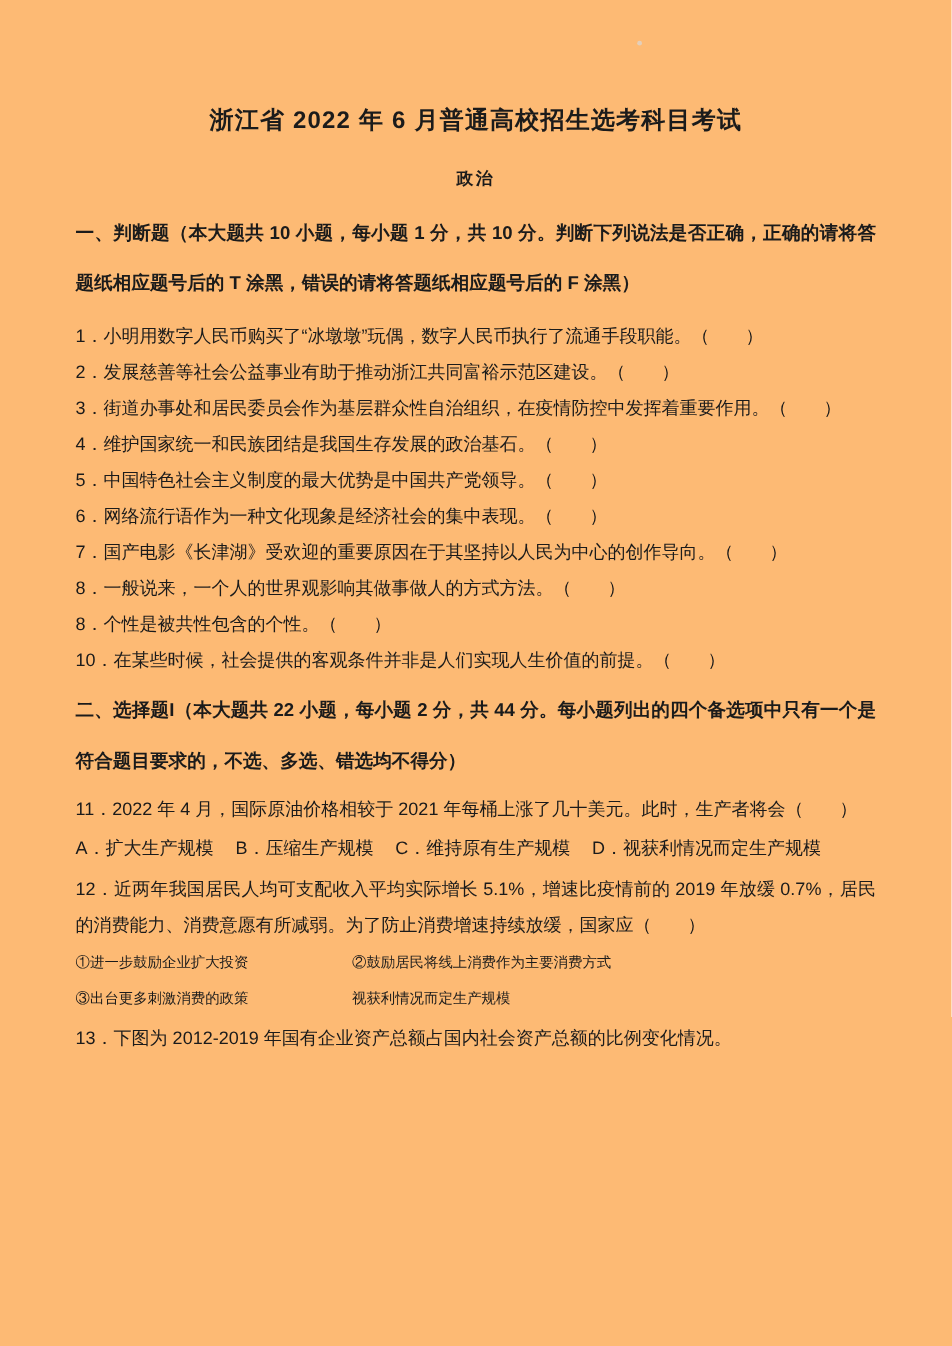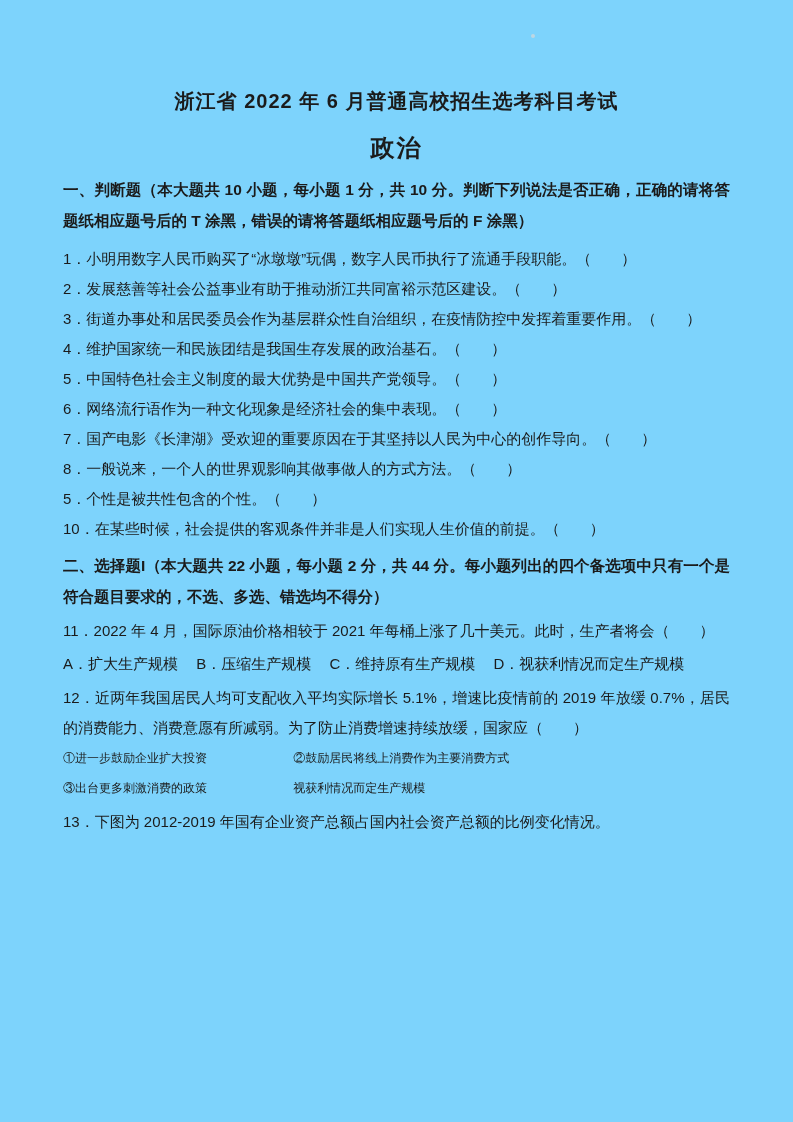--- a/index.html
+++ b/index.html
@@ -11,21 +11,21 @@
     width: 793px;
     height: 1122px;
     position: relative;
     font-family: "Liberation Sans", sans-serif;
     color: #1b1b1b;
     overflow: hidden;
   }
   .page {
     position: absolute;
     inset: 0;
-    background: #7dd3fc;
+    background: #fdba74;
   }
   .content {
     padding: 0 63px;
   }
   .stray-dot {
     position: absolute;
     left: 531px;
     top: 34px;
     width: 4px;
     height: 4px;
@@ -35,31 +35,31 @@
   }
   .title {
     font-size: 20px;
     font-weight: bold;
     text-align: center;
     margin: 88px 0 0 0;
     line-height: 26px;
     letter-spacing: 1px;
   }
   .subject {
-    font-size: 24px;
+    font-size: 14px;
     font-weight: bold;
     text-align: center;
     margin: 21px 0 0 0;
     line-height: 26px;
     letter-spacing: 2px;
   }
   .sec-heading {
     font-size: 15.5px;
     font-weight: bold;
-    line-height: 31px;
+    line-height: 42px;
     margin: 13px 0 0 0;
     text-align: justify;
   }
   .sec-heading.second {
     margin-top: 6px;
   }
   .qlist {
     margin-top: 8px;
   }
   .q {
@@ -115,21 +115,21 @@
 
     <div class="qlist">
       <p class="q">1．小明用数字人民币购买了“冰墩墩”玩偶，数字人民币执行了流通手段职能。（　　）</p>
       <p class="q">2．发展慈善等社会公益事业有助于推动浙江共同富裕示范区建设。（　　）</p>
       <p class="q">3．街道办事处和居民委员会作为基层群众性自治组织，在疫情防控中发挥着重要作用。（　　）</p>
       <p class="q">4．维护国家统一和民族团结是我国生存发展的政治基石。（　　）</p>
       <p class="q">5．中国特色社会主义制度的最大优势是中国共产党领导。（　　）</p>
       <p class="q">6．网络流行语作为一种文化现象是经济社会的集中表现。（　　）</p>
       <p class="q">7．国产电影《长津湖》受欢迎的重要原因在于其坚持以人民为中心的创作导向。（　　）</p>
       <p class="q">8．一般说来，一个人的世界观影响其做事做人的方式方法。（　　）</p>
-      <p class="q">5．个性是被共性包含的个性。（　　）</p>
+      <p class="q">8．个性是被共性包含的个性。（　　）</p>
       <p class="q">10．在某些时候，社会提供的客观条件并非是人们实现人生价值的前提。（　　）</p>
     </div>
 
     <p class="sec-heading second">二、选择题I（本大题共 22 小题，每小题 2 分，共 44 分。每小题列出的四个备选项中只有一个是符合题目要求的，不选、多选、错选均不得分）</p>
 
     <p class="q stem">11．2022 年 4 月，国际原油价格相较于 2021 年每桶上涨了几十美元。此时，生产者将会（　　）</p>
     <p class="optrow">
       <span class="opt">A．扩大生产规模</span>
       <span class="opt">B．压缩生产规模</span>
       <span class="opt">C．维持原有生产规模</span>

